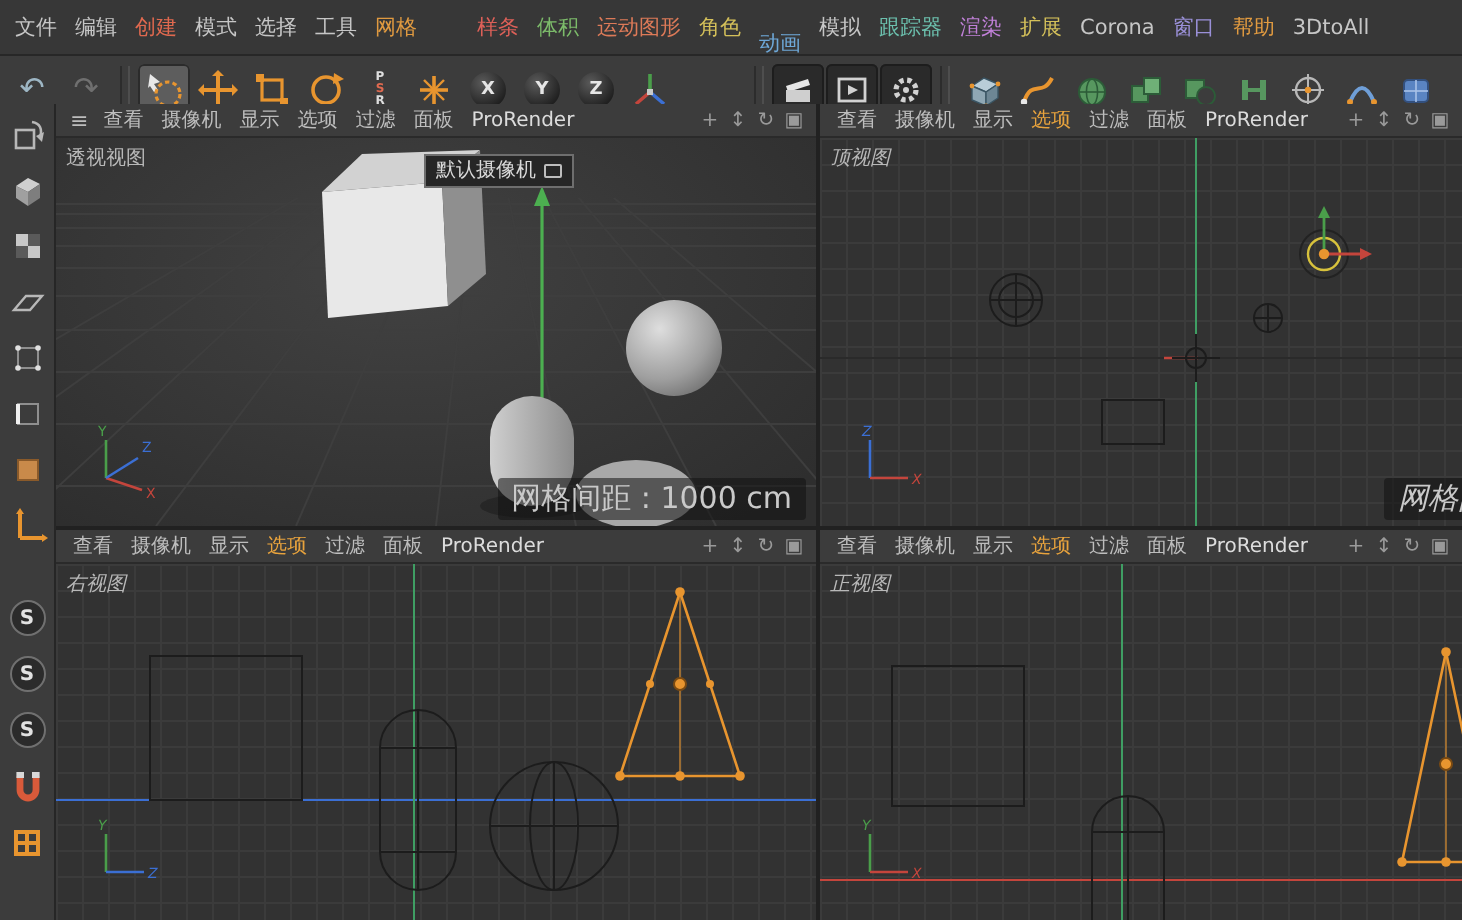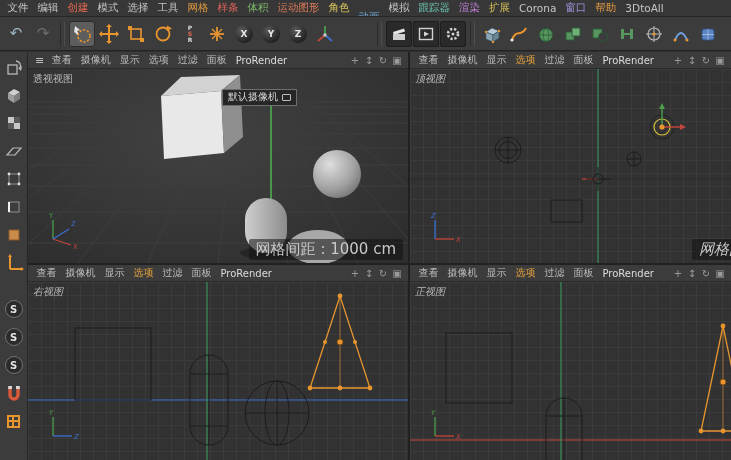--- a/index.html
+++ b/index.html
@@ -1,21 +1,21 @@
 <!DOCTYPE html>
 <html><head>
 <meta charset="utf-8">
 <style>
   * { margin:0; padding:0; box-sizing:border-box; }
   html,body { width:731px; height:460px; overflow:hidden; background:#2f2f2f;
     font-family:"DejaVu Sans", sans-serif; }
   .app { position:absolute; inset:0; width:731px; height:460px; background:#2f2f2f; }
 
   
-  .menubar { height:17px; background:#373737; border-bottom:1px solid #272727;
+  .menubar { height:28px; background:#373737; border-bottom:1px solid #272727;
     display:flex; align-items:center; padding:0 3px; white-space:nowrap; overflow:hidden; }
   .mi { font-size:10.5px; padding:0 4.5px; color:#c6c6c6; cursor:default; }
 
   
   .toolbar { height:34px; background:#3c3c3c; border-bottom:1px solid #242424;
     display:flex; align-items:center; padding:0 3px; gap:1px; overflow:hidden; }
   .tb { width:26px; height:26px; border-radius:3px; display:flex; align-items:center;
     justify-content:center; flex:0 0 auto; position:relative; }
   .tb.pressed { background:#5d5d5d; box-shadow:inset 0 0 0 1px #2b2b2b; }
   .tb.dark { background:#2a2a2a; box-shadow:inset 0 0 0 1px #1d1d1d; }
@@ -85,21 +85,21 @@
 <div class="app">
 
   <div class="menubar">
     <span class="mi" style="color: rgb(198, 198, 198);">文件</span>
     <span class="mi" style="color: rgb(198, 198, 198);">编辑</span>
     <span class="mi" style="color: rgb(224, 105, 79);">创建</span>
     <span class="mi" style="color: rgb(198, 198, 198);">模式</span>
     <span class="mi" style="color: rgb(198, 198, 198);">选择</span>
     <span class="mi" style="color: rgb(198, 198, 198);">工具</span>
     <span class="mi" style="color: rgb(224, 154, 64);">网格</span>
-    <span class="mi" style="color: rgb(221, 96, 88);">样条</span>
+    <span class="mi" style="color: rgb(221, 96, 88); margin-left: 21px;">样条</span>
     <span class="mi" style="color: rgb(124, 187, 106);">体积</span>
     <span class="mi" style="color: rgb(221, 122, 88);">运动图形</span>
     <span class="mi" style="color: rgb(212, 192, 90);">角色</span>
     <span class="mi" style="color: rgb(110, 168, 216); margin-top: 17px;">动画</span>
     <span class="mi" style="color: rgb(198, 198, 198);">模拟</span>
     <span class="mi" style="color: rgb(108, 192, 174);">跟踪器</span>
     <span class="mi" style="color: rgb(192, 128, 216);">渲染</span>
     <span class="mi" style="color: rgb(212, 192, 90);">扩展</span>
     <span class="mi" style="color: rgb(198, 198, 198);">Corona</span>
     <span class="mi" style="color: rgb(154, 144, 216);">窗口</span>
@@ -356,21 +356,21 @@
           <span class="vm">面板</span>
           <span class="vm pro">ProRender</span>
           <span class="vp-spacer"></span>
           <span class="vh-ic">+</span>
           <span class="vh-ic">↕</span>
           <span class="vh-ic">↻</span>
           <span class="vh-ic">▣</span>
         </div>
         <div class="vp-body persp">
           <span class="vp-label">透视视图</span>
-          <div class="tooltip" style="left:194px; top:8px;margin-top:12px;">
+          <div class="tooltip" style="left:184px; top:8px;">
             <span>默认摄像机</span>
               <span class="cam-ic"></span>
           </div>
           <svg class="scene" width="380" height="194">
             <defs>
               <radialGradient id="sphG" cx="35%" cy="30%" r="75%">
                 <stop offset="0%" stop-color="#dedede"></stop>
                   <stop offset="70%" stop-color="#9f9f9f"></stop>
                   <stop offset="100%" stop-color="#787878"></stop>
               </radialGradient>

